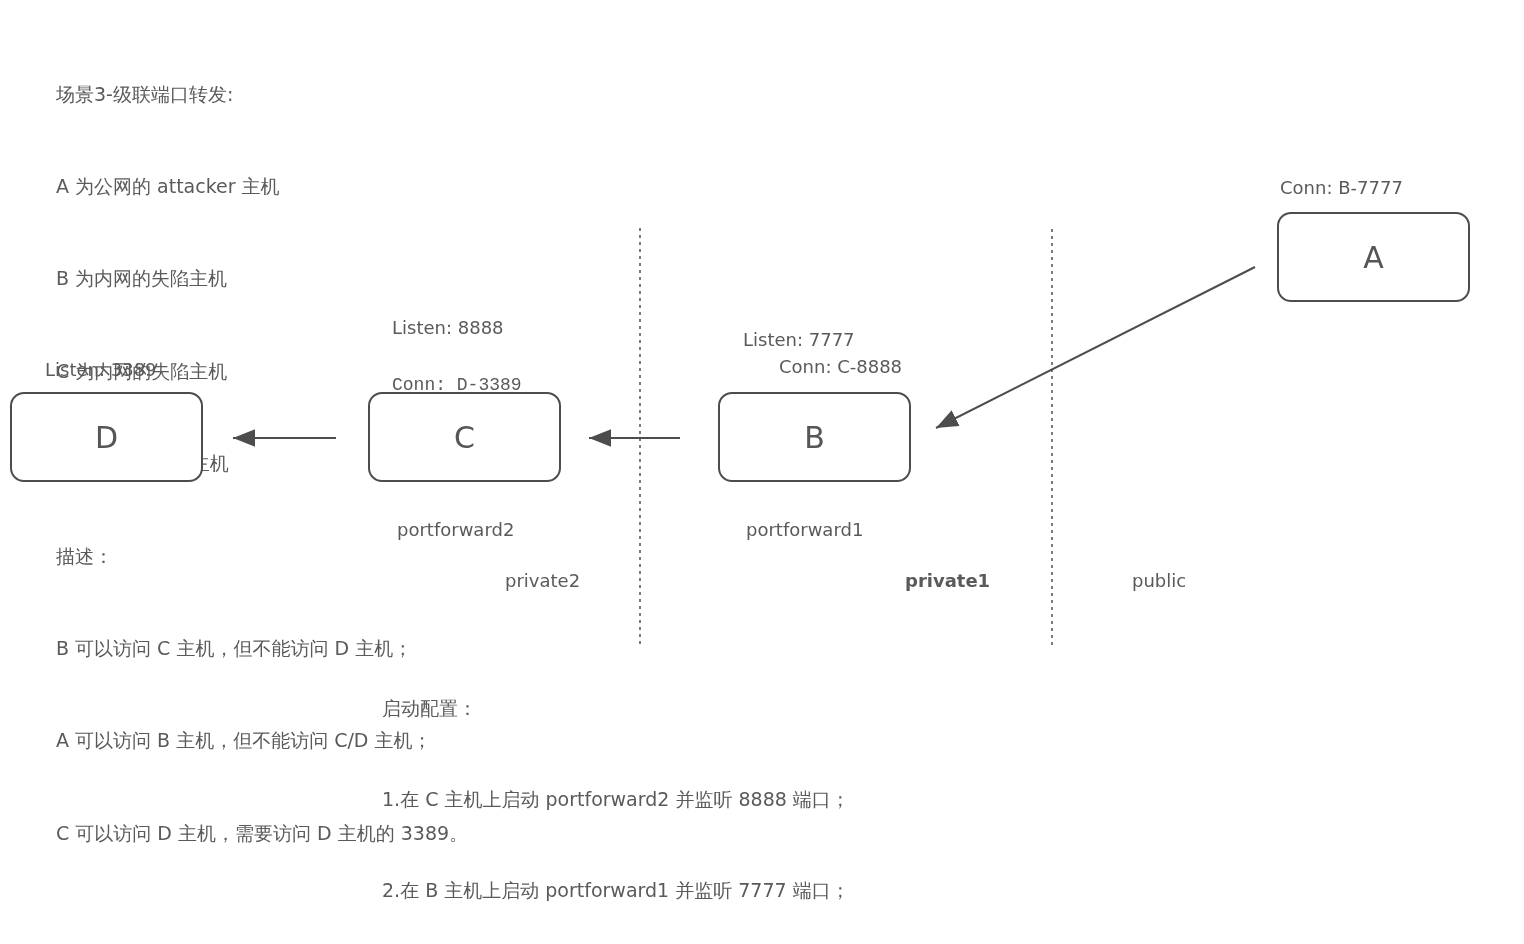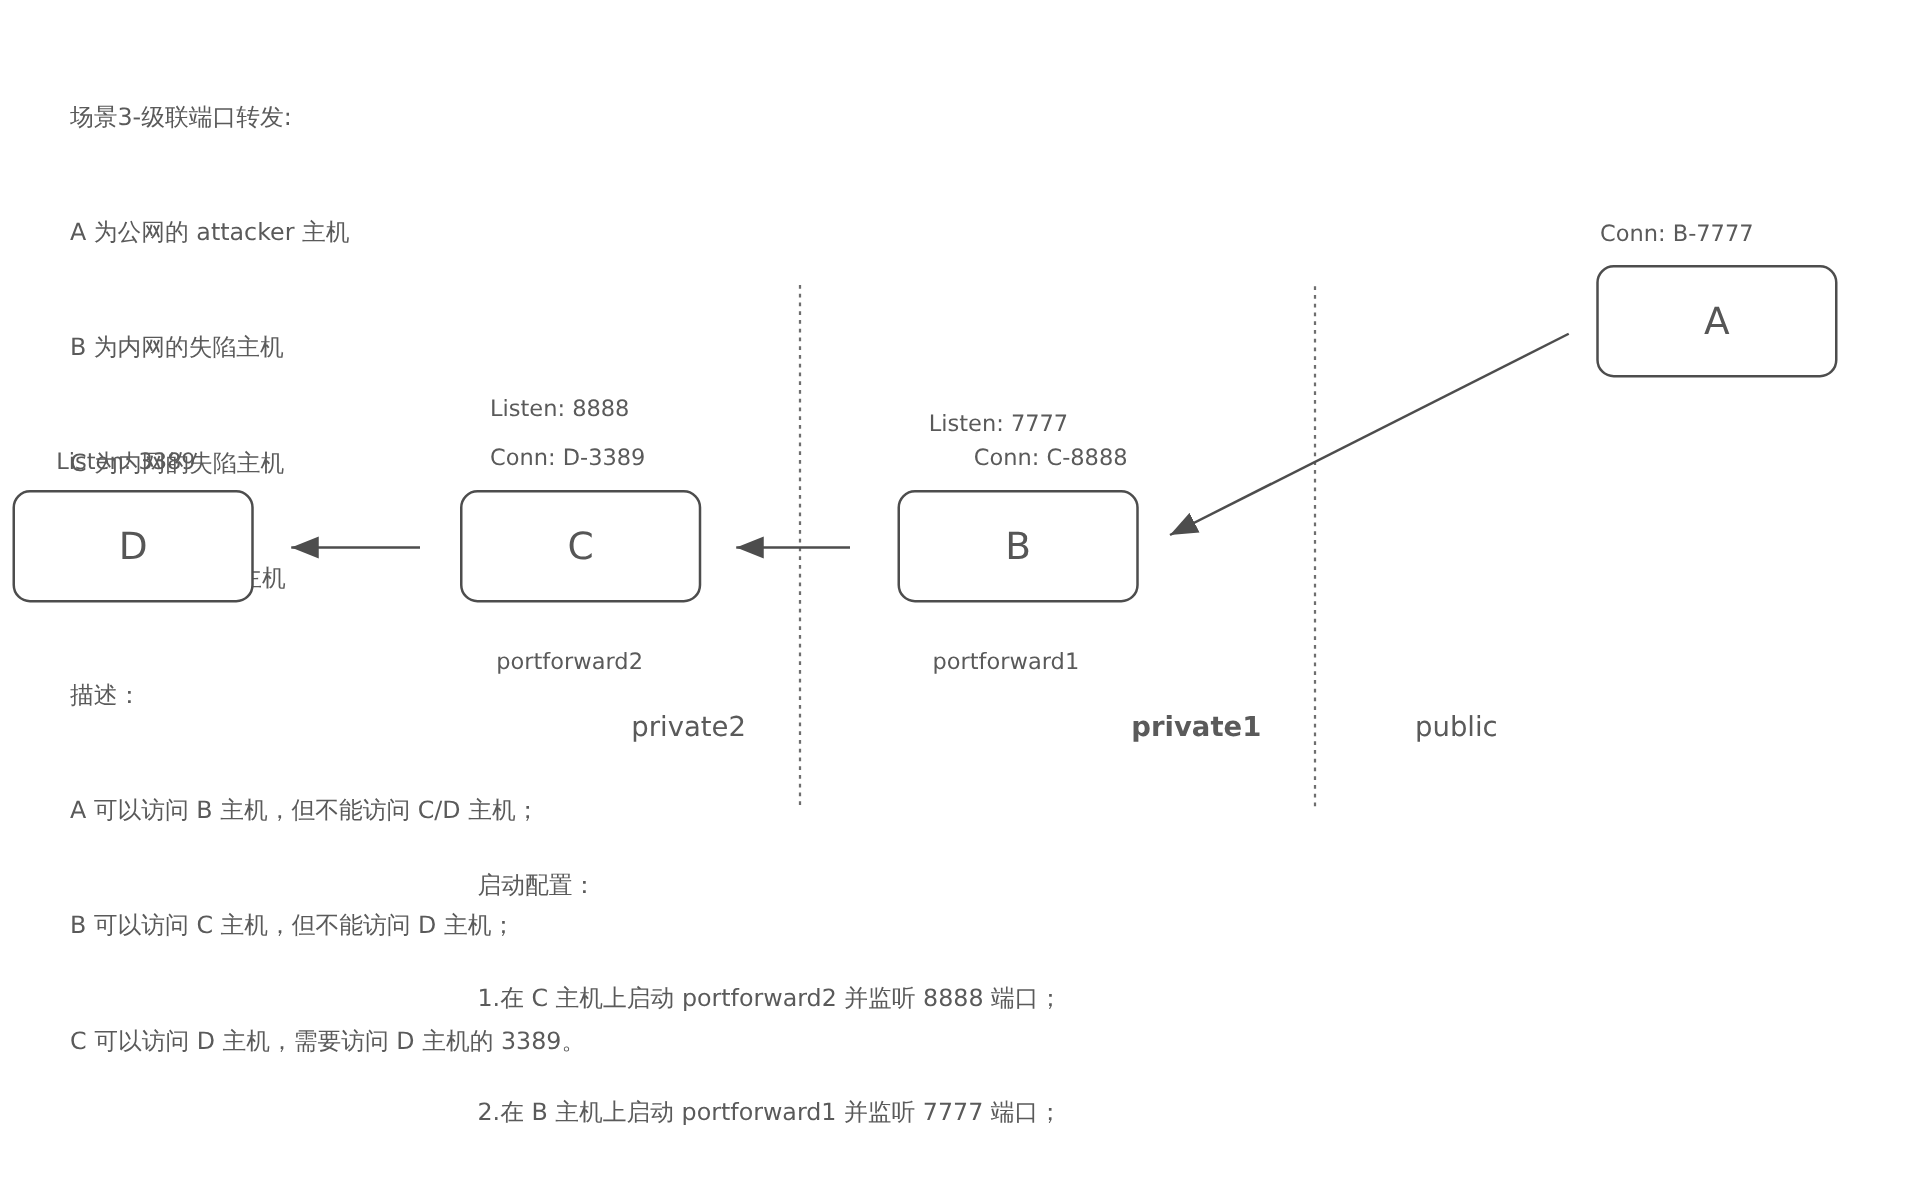--- a/index.html
+++ b/index.html
@@ -25,27 +25,27 @@
     display: flex; align-items: center; justify-content: center;
     font-size: 30px; color: #565656;
   }
   .node-d { left: 10px;   top: 392px; }
   .node-c { left: 368px;  top: 392px; }
   .node-b { left: 718px;  top: 392px; }
   .node-a { left: 1277px; top: 212px; }
   .anno { position: absolute; font-size: 18px; line-height: 27px; color: #5a5a5a; white-space: pre; }
   .a-d1 { left: 45px;   top: 356px; text-align: center; }
   .a-c1 { left: 392px;  top: 314px; }
-  .a-c2 { left: 392px;  top: 353px; }
+  .a-c2 { left: 392px;  top: 372px; font-family: Liberation Mono, monospace; }
   .a-b1 { left: 743px;  top: 326px; }
   .a-b2 { left: 743px;  top: 353px; margin-left: 36px; }
   .a-a1 { left: 1280px; top: 174px; }
   .tool-c { left: 397px; top: 516px; }
   .tool-b { left: 746px; top: 516px; }
-  .zone { position: absolute; top: 570px; font-size: 22px; color: #5a5a5a; }
+  .zone { position: absolute; top: 570px; font-size: 18px; color: #5a5a5a; }
   .zone-private2 { left: 505px; }
   .zone-private1 { left: 905px; font-weight: bold; }
   .zone-public   { left: 1132px; }
   .overlay { position: absolute; left: 0; top: 0; }
   .dash  { stroke: #6e6e6e; stroke-width: 1.8; stroke-dasharray: 3 4; }
   .arrow { stroke: #4d4d4d; stroke-width: 2; }
 </style>
 </head>
 <body>
 
@@ -64,22 +64,22 @@
     <line class="arrow" x1="1255" y1="267" x2="936" y2="428" marker-end="url(#ah)"></line>
   </svg>
 
   <div class="textblock intro">
     <div class="tline">场景3-级联端口转发:</div>
     <div class="tline">A 为公网的 attacker 主机</div>
     <div class="tline">B 为内网的失陷主机</div>
     <div class="tline">C 为内网的失陷主机</div>
     <div class="tline">D 为内网的目标主机</div>
     <div class="tline">描述：</div>
+    <div class="tline">B 可以访问 C 主机，但不能访问 D 主机；</div>
     <div class="tline">A 可以访问 B 主机，但不能访问 C/D 主机；</div>
-    <div class="tline">B 可以访问 C 主机，但不能访问 D 主机；</div>
     <div class="tline">C 可以访问 D 主机，需要访问 D 主机的 3389。</div>
   </div>
 
   <div class="anno a-a1">Conn: B-7777</div>
   <div class="anno a-b1">Listen: 7777</div>
   <div class="anno a-b2">Conn: C-8888</div>
   <div class="anno a-c1">Listen: 8888</div>
   <div class="anno a-c2">Conn: D-3389</div>
   <div class="anno a-d1">Listen: 3389</div>
 

